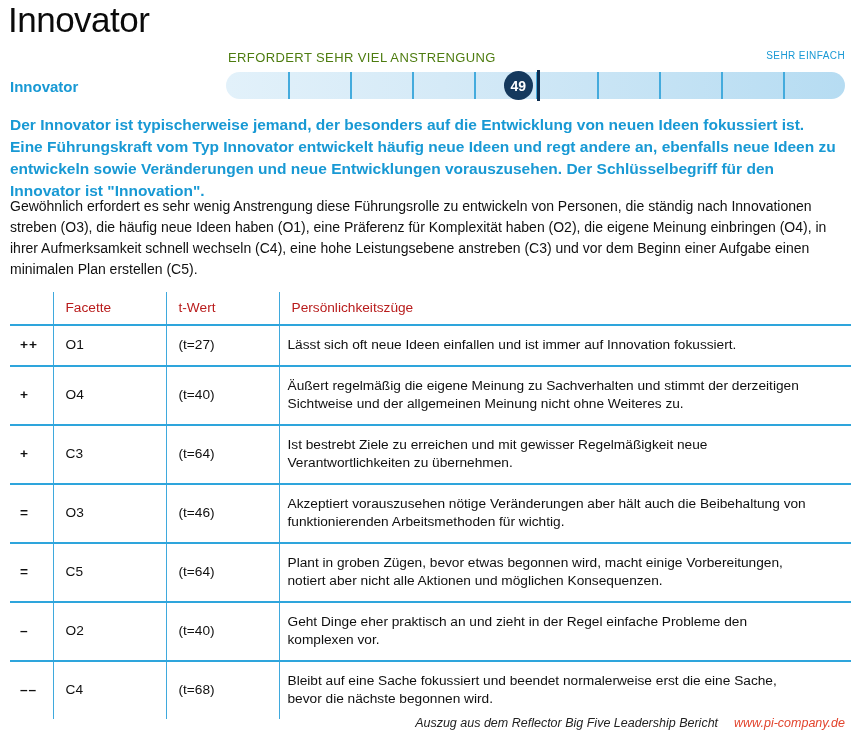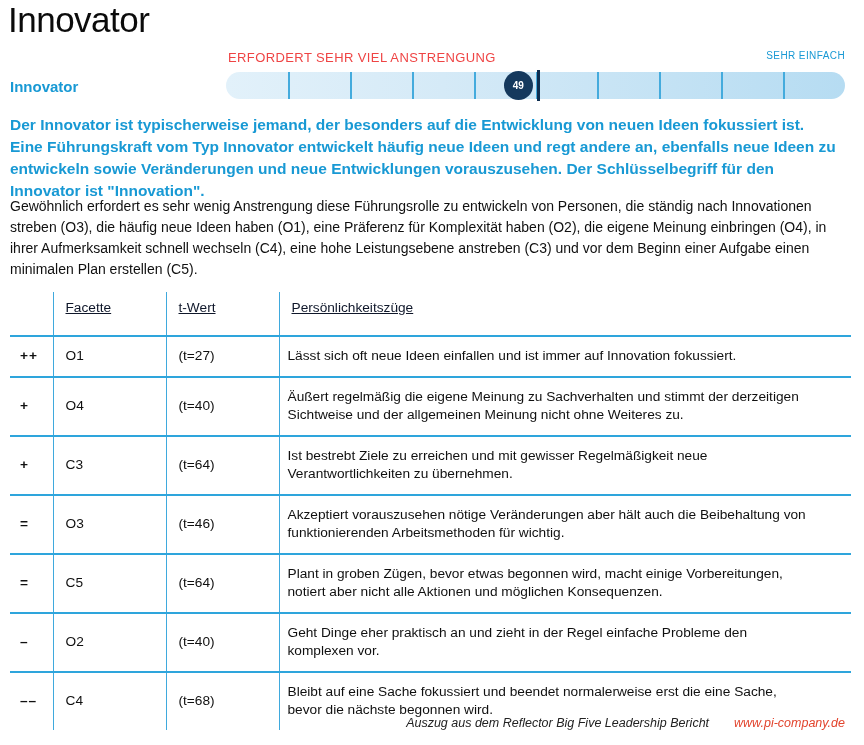--- a/index.html
+++ b/index.html
@@ -14,21 +14,21 @@
 
   .page-title {
     position: absolute; left: 8px; top: 0px;
     font-size: 35px; font-weight: 400; color: #0b0b0b;
     letter-spacing: -0.5px;
   }
 
   
   .scale-label-left {
     position: absolute; left: 228px; top: 50px;
-    font-size: 13px; color: #ef4444; letter-spacing: 0.4px;
+    font-size: 13px; color: #4d7c0f; letter-spacing: 0.4px;
   }
   .scale-label-right {
     position: absolute; right: 19px; top: 50px;
     font-size: 10px; color: #1899d4; letter-spacing: 0.4px;
   }
   .scale-row-label {
     position: absolute; left: 10px; top: 78px;
     font-size: 15px; font-weight: 700; color: #1899d4;
   }
   .scale-bar {
@@ -43,21 +43,21 @@
   }
   .scale-midline {
     position: absolute; top: -2px; width: 3px; height: 31px;
     background: #0e2e50; z-index: 2;
   }
   .scale-marker {
     position: absolute; top: -1px; width: 29px; height: 29px;
     margin-left: -15px;
     border-radius: 50%;
     background: #15395d;
-    color: #fff; font-size: 10px; font-weight: 700;
+    color: #fff; font-size: 14px; font-weight: 700;
     display: flex; align-items: center; justify-content: center;
     z-index: 3;
   }
 
   
   .intro-paragraph {
     position: absolute; left: 10px; top: 114px; width: 828px;
     font-size: 15.5px; line-height: 22px; font-weight: 700;
     color: #1899d4;
   }
@@ -69,40 +69,40 @@
   
   table.facet-table {
     position: absolute; left: 10px; top: 292px; width: 841px;
     border-collapse: collapse; table-layout: fixed;
     font-size: 13.7px; color: #101010;
   }
   .facet-table col.c-sym { width: 43px; }
   .facet-table col.c-facet { width: 113px; }
   .facet-table col.c-twert { width: 113px; }
   .facet-table th {
-    text-align: left; font-weight: 400; color: #0f172a;
-    padding: 8px 12px 20px 12px; vertical-align: middle; text-decoration: underline;
+    text-align: left; font-weight: 400; color: #b91c1c;
+    padding: 8px 12px 9px 12px; vertical-align: middle;
   }
   .facet-table td {
     padding: 10px 14px 10px 12px; vertical-align: middle;
     line-height: 18.5px;
   }
   .facet-table .sym { padding-left: 10px; font-weight: 700; letter-spacing: 1px; }
   .facet-table th.sym { padding-left: 10px; }
   .facet-table .v-line { border-right: 1.5px solid #3fa9dd; }
   .facet-table tbody tr { border-top: 2px solid #2ea5dc; }
   .facet-table tbody td.trait { padding-right: 40px; padding-left: 8px; }
 
   
   .footer {
     position: absolute; top: 716px; right: 19px;
     font-size: 12.5px; font-style: italic; color: #222;
     white-space: nowrap;
   }
-  .footer .source { margin-right: 14px; }
+  .footer .source { margin-right: 5px; }
   .footer .link { color: #e2442d; text-decoration: none; font-style: italic; margin-left: 11px; }
 </style>
 </head>
 <body>
 
 <h1 class="page-title">Innovator</h1>
 
 <div class="scale-label-left">ERFORDERT SEHR VIEL ANSTRENGUNG</div>
 <div class="scale-label-right">SEHR EINFACH</div>
 <div class="scale-row-label">Innovator</div>

